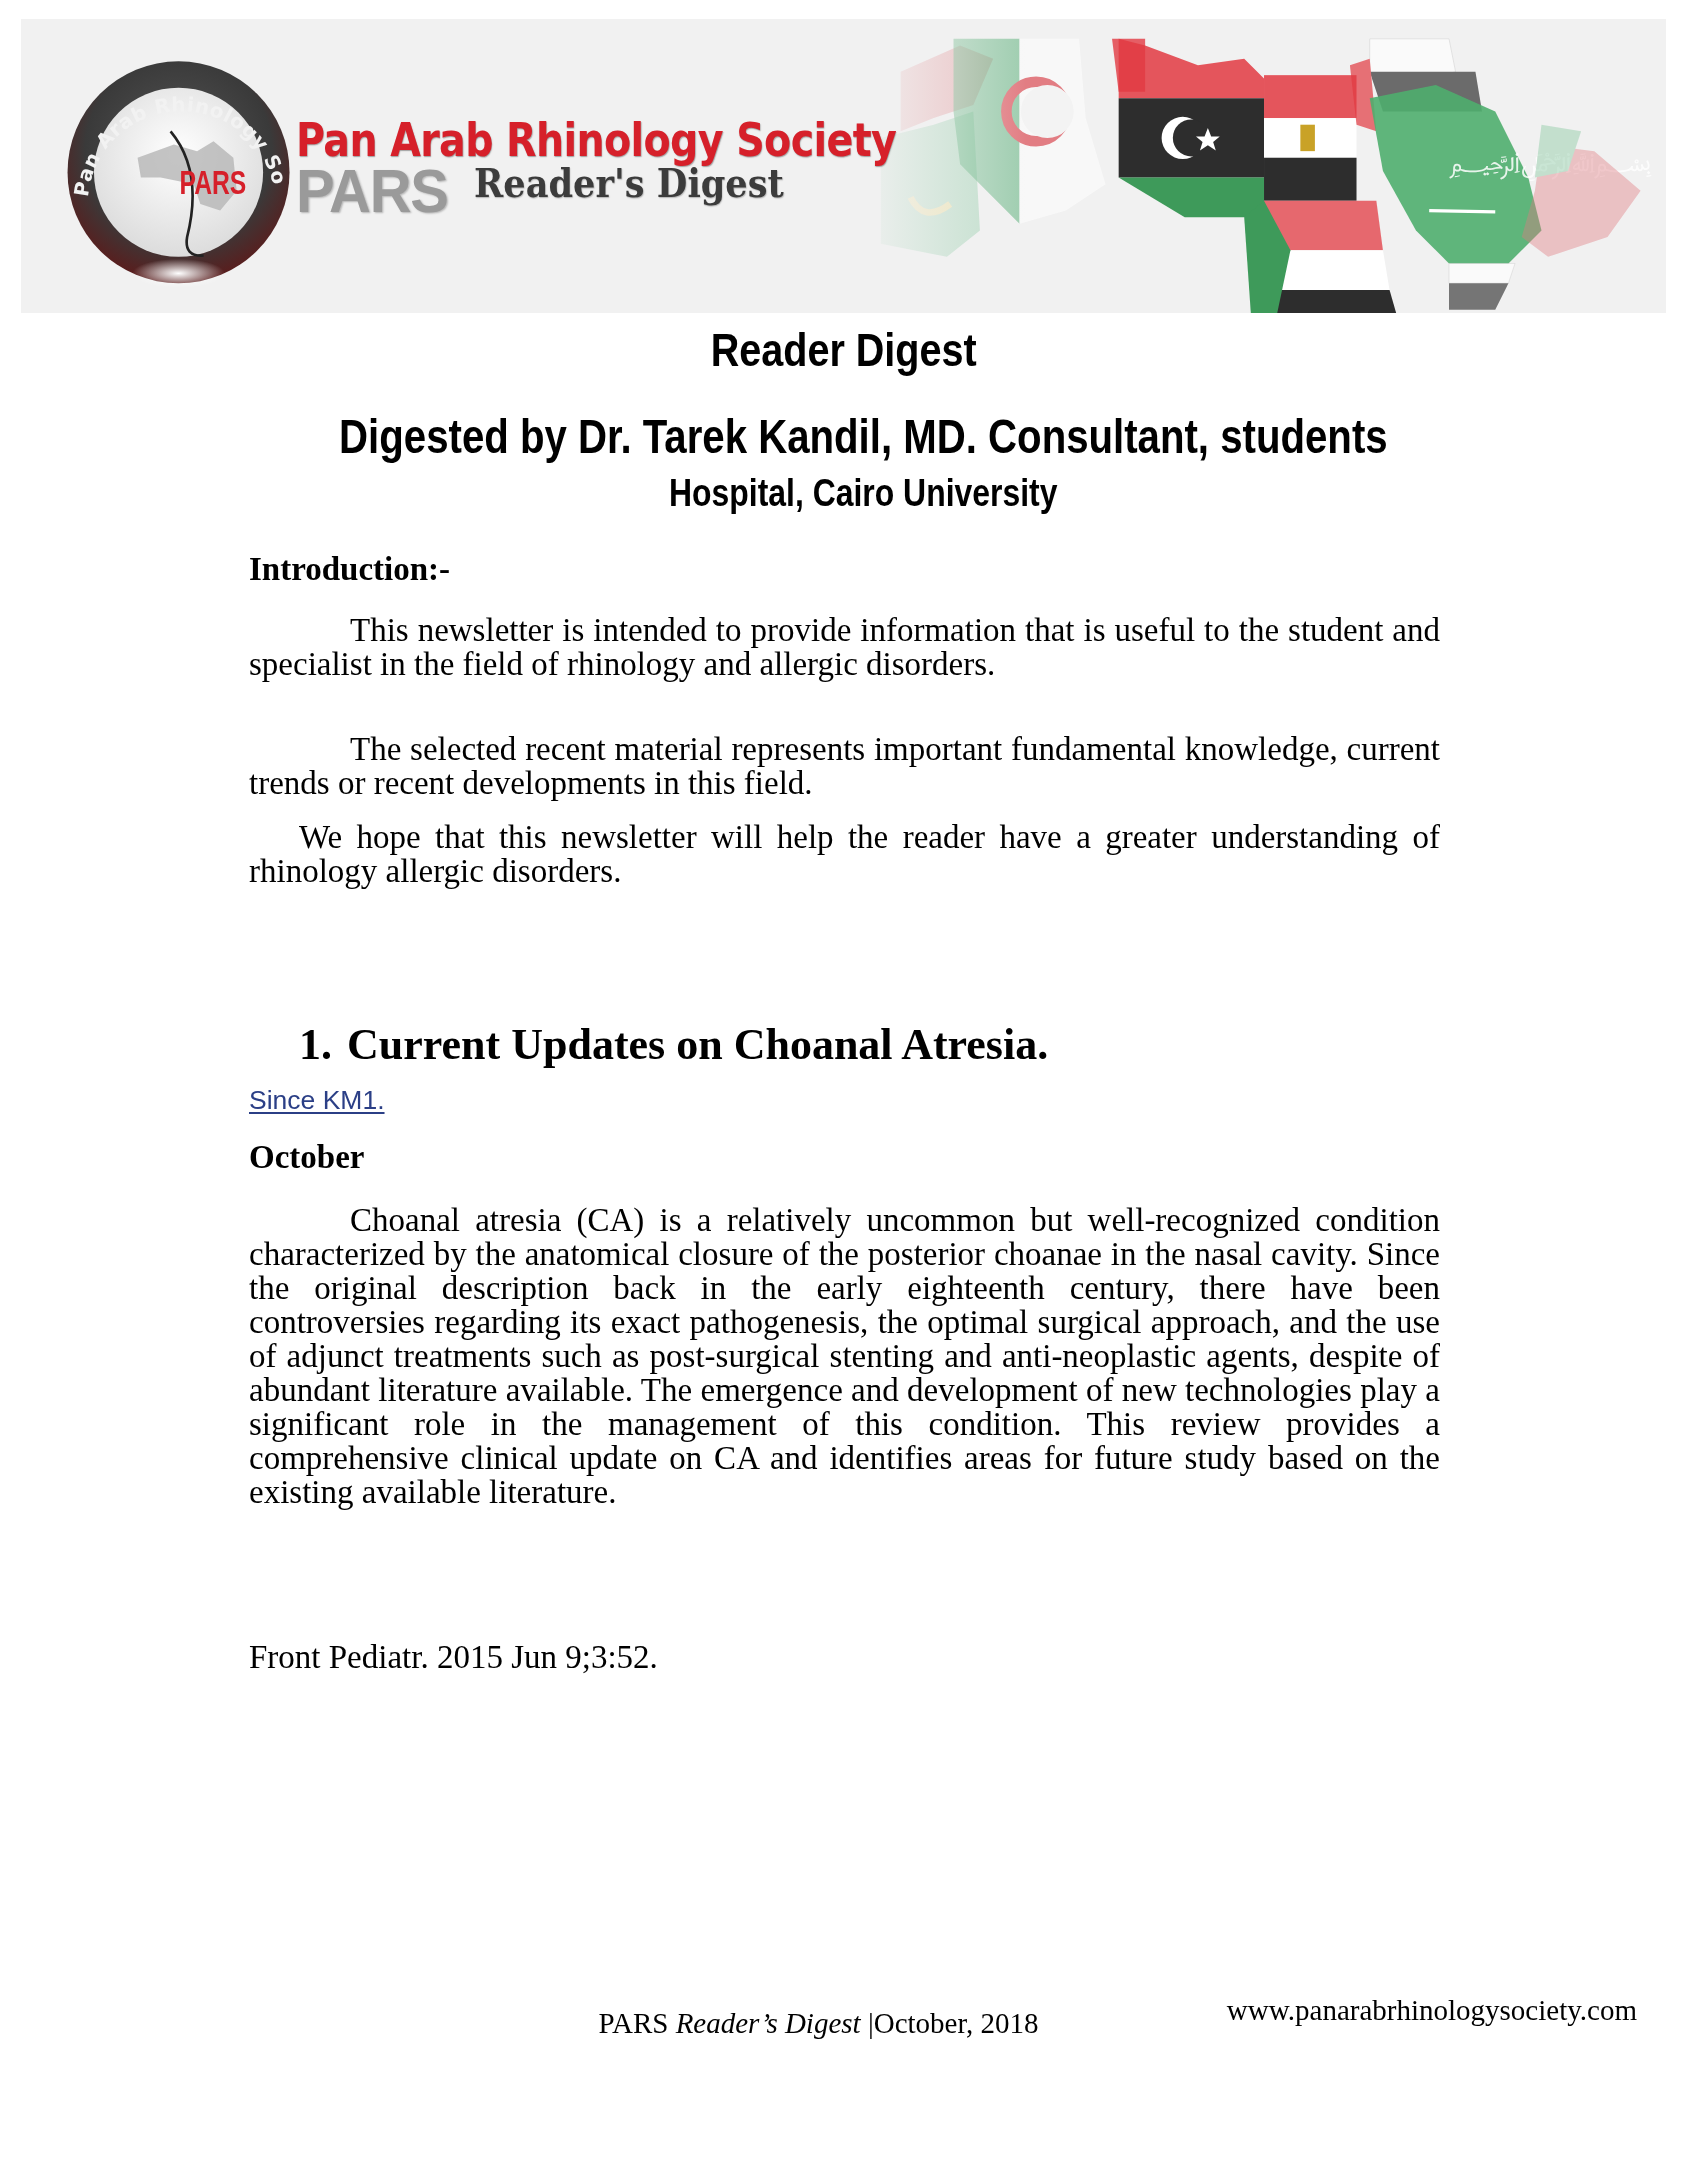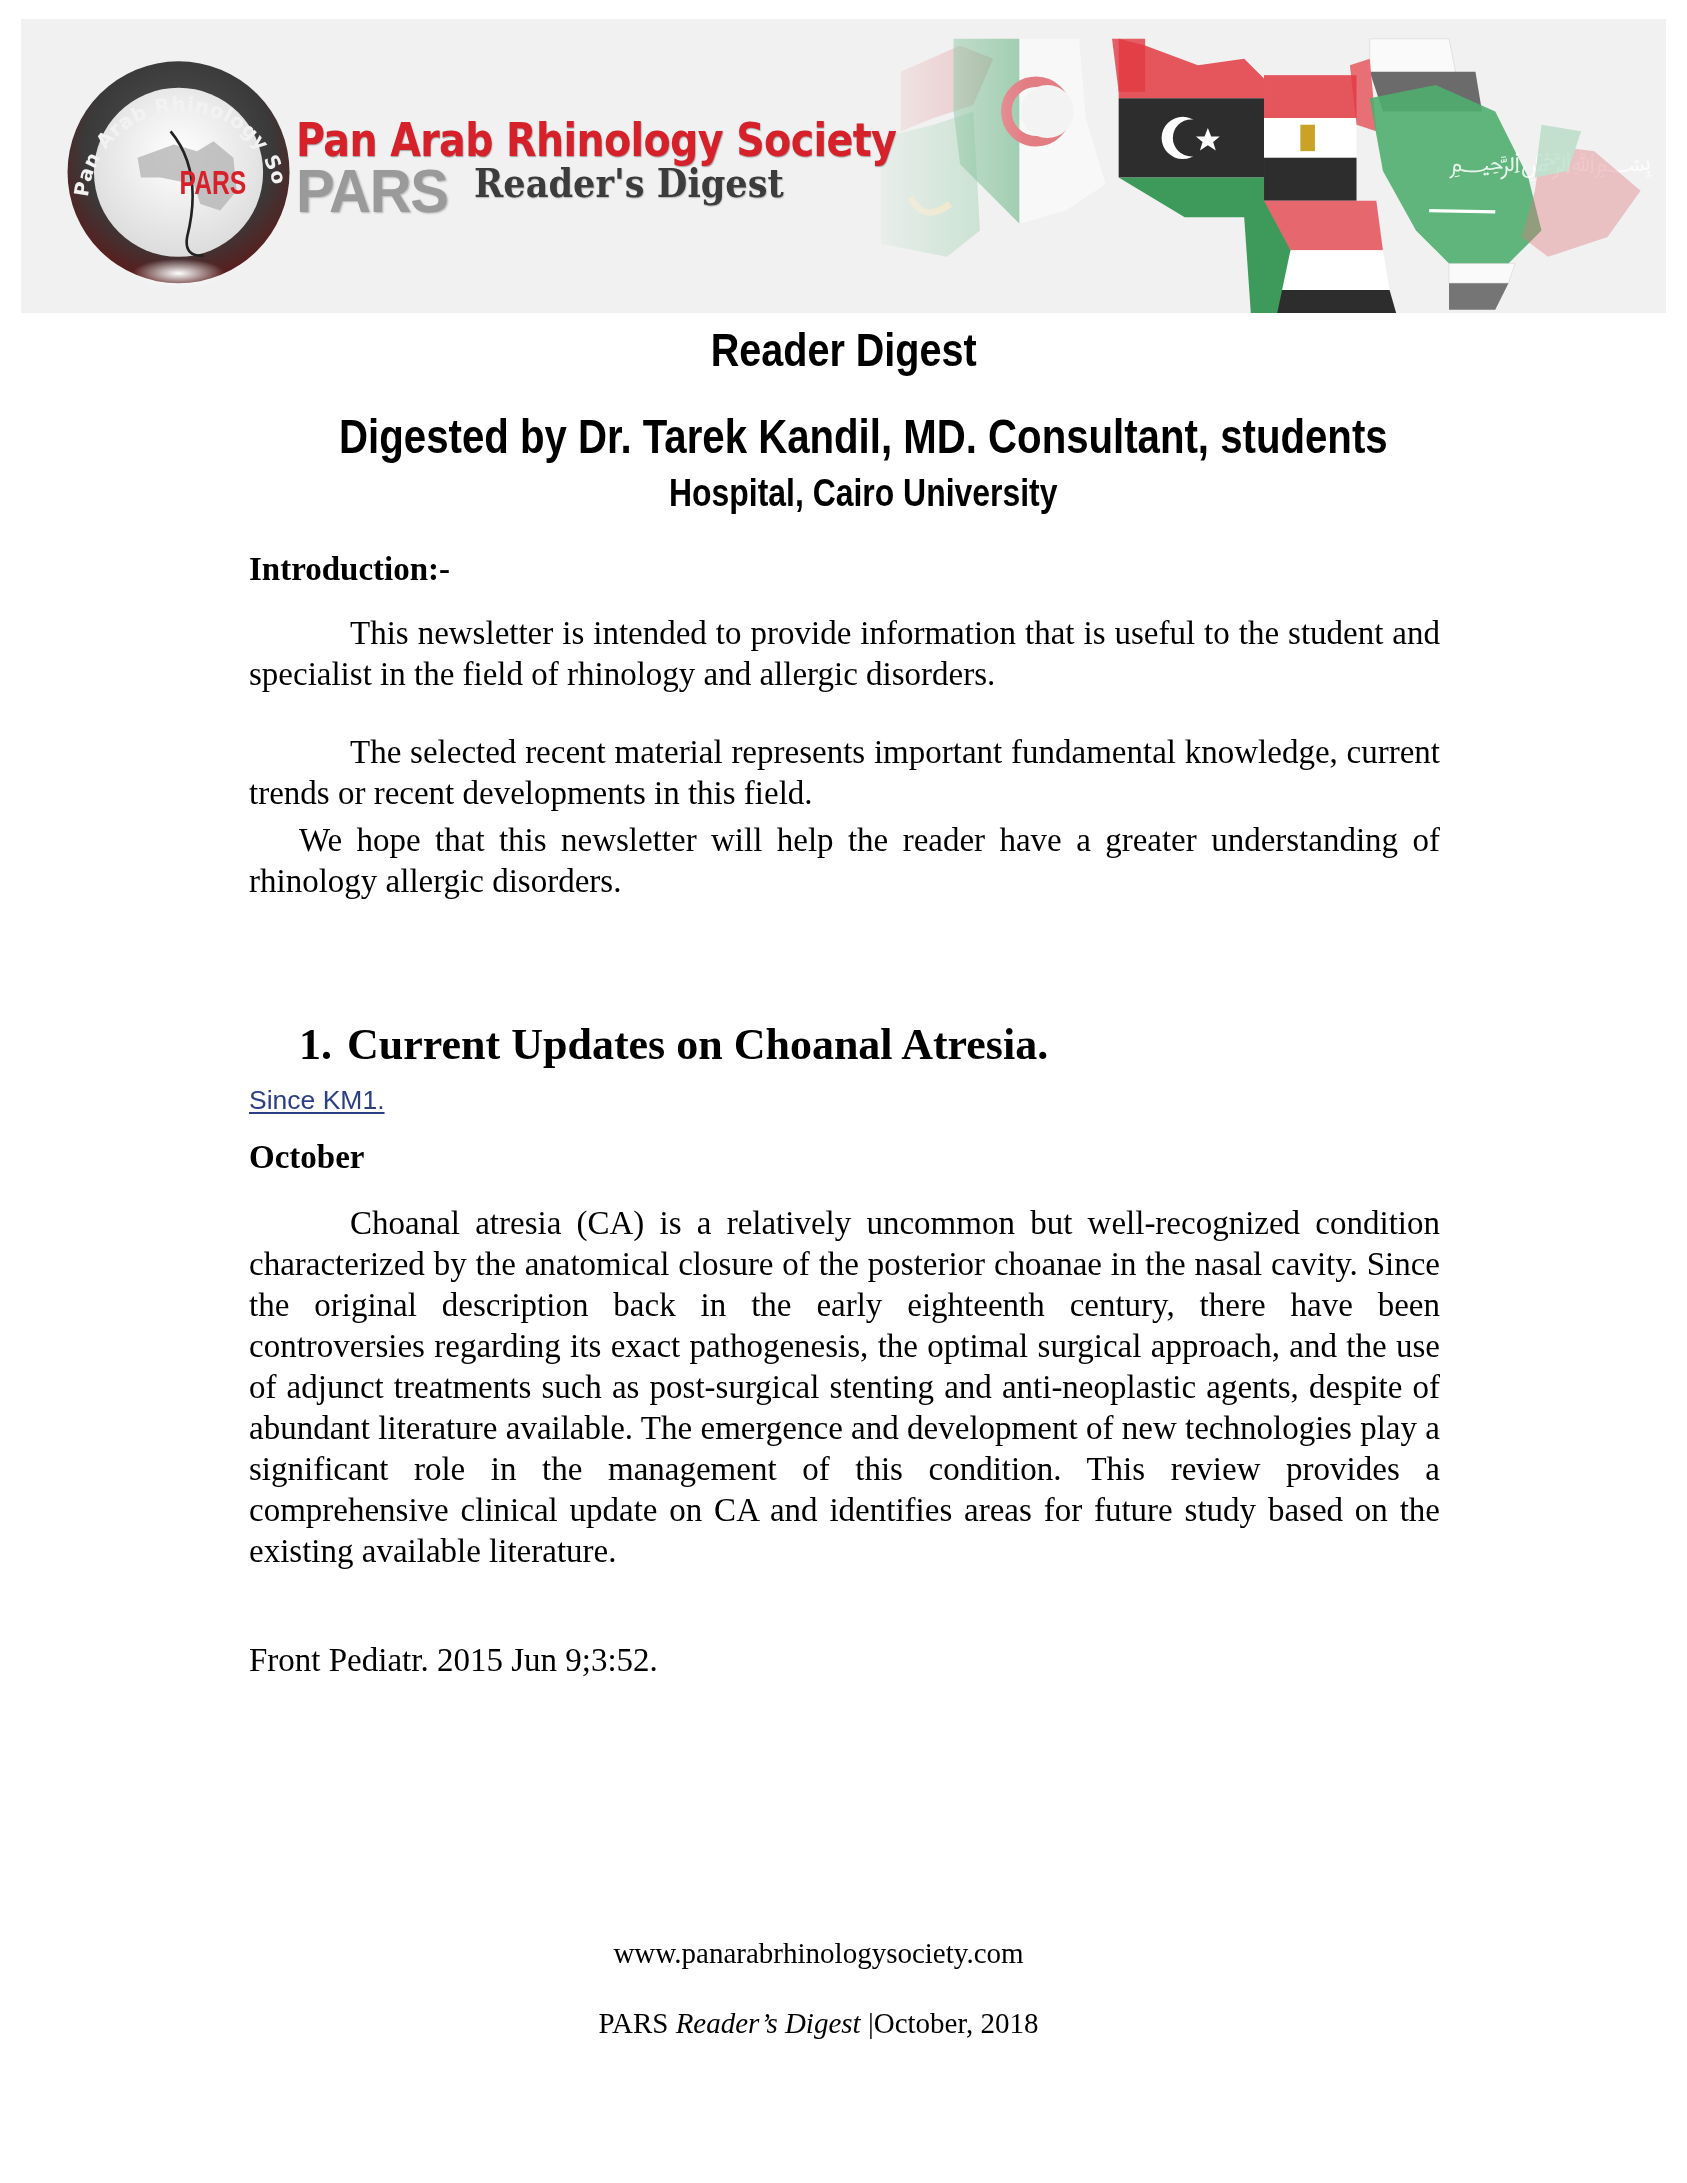--- a/index.html
+++ b/index.html
@@ -26,21 +26,21 @@
     .title span { display: inline-block; transform-origin: center top; }
     #title-main { top: 323px; font-size: 46px; }
     #title-main span { transform: scaleX(0.86); }
     #title-byline { top: 408px; font-size: 49px; left: 20px; }
     #title-byline span { transform: scaleX(0.82); }
     #title-affil { top: 472px; font-size: 38px; left: 20px; }
     #title-affil span { transform: scaleX(0.84); }
 
     
     .col { position: absolute; left: 249px; width: 1191px; }
-    .body-text { font-size: 33px; line-height: 41px; text-align: justify; text-align-last: left; margin: 0; }
+    .body-text { font-size: 33px; line-height: 34px; text-align: justify; text-align-last: left; margin: 0; }
     .ind1 { text-indent: 101px; }
     .ind2 { text-indent: 50px; }
     .h-intro { font-weight: bold; font-size: 33px; line-height: 41px; }
     .h-article { font-weight: bold; font-size: 44px; line-height: 53px; left: 299px; white-space: nowrap; }
     .h-article .num { display: inline-block; width: 48px; }
     .author-link { font-family: "Liberation Sans", sans-serif; font-size: 26.5px; color: #2b3f86;
                    text-decoration: underline; text-decoration-thickness: 2px; text-underline-offset: 3.3px; }
     .h-abstract { font-weight: bold; font-size: 33px; }
     .footer { position: absolute; left: 0; width: 1637px; text-align: center; font-size: 29px; line-height: 37px; }
     .footer .it { font-style: italic; }
@@ -164,14 +164,14 @@
 <a class="col author-link" style="top:1085px; width:auto;">Since KM1.</a>
 <div class="col h-abstract" style="top:1139px;">October</div>
 <p class="col body-text ind1" style="top:1203px;">Choanal atresia (CA) is a relatively uncommon but well-recognized condition characterized by the anatomical closure of the posterior choanae in the nasal cavity. Since the original description back in the early eighteenth century, there have been controversies regarding its exact pathogenesis, the optimal surgical approach, and the use of adjunct treatments such as post-surgical stenting and anti-neoplastic agents, despite of abundant literature available. The emergence and development of new technologies play a significant role in the management of this condition. This review provides a comprehensive clinical update on CA and identifies areas for future study based on the existing available literature.</p>
 <div class="col body-text" style="top:1596px;margin-top:44px;">Front Pediatr. 2015 Jun 9;3:52.</div>
 
 <div class="footer" style="top:2005px;">
   <span>PARS</span>
   <span class="it">Reader’s Digest</span>
   <span>|</span><span>October, 2018</span>
 </div>
-<div class="footer" style="top:1935px;">www.panarabrhinologysociety.com</div>
+<div class="footer" style="top:1992px;text-align:right;">www.panarabrhinologysociety.com</div>
 
 
 </body></html>

